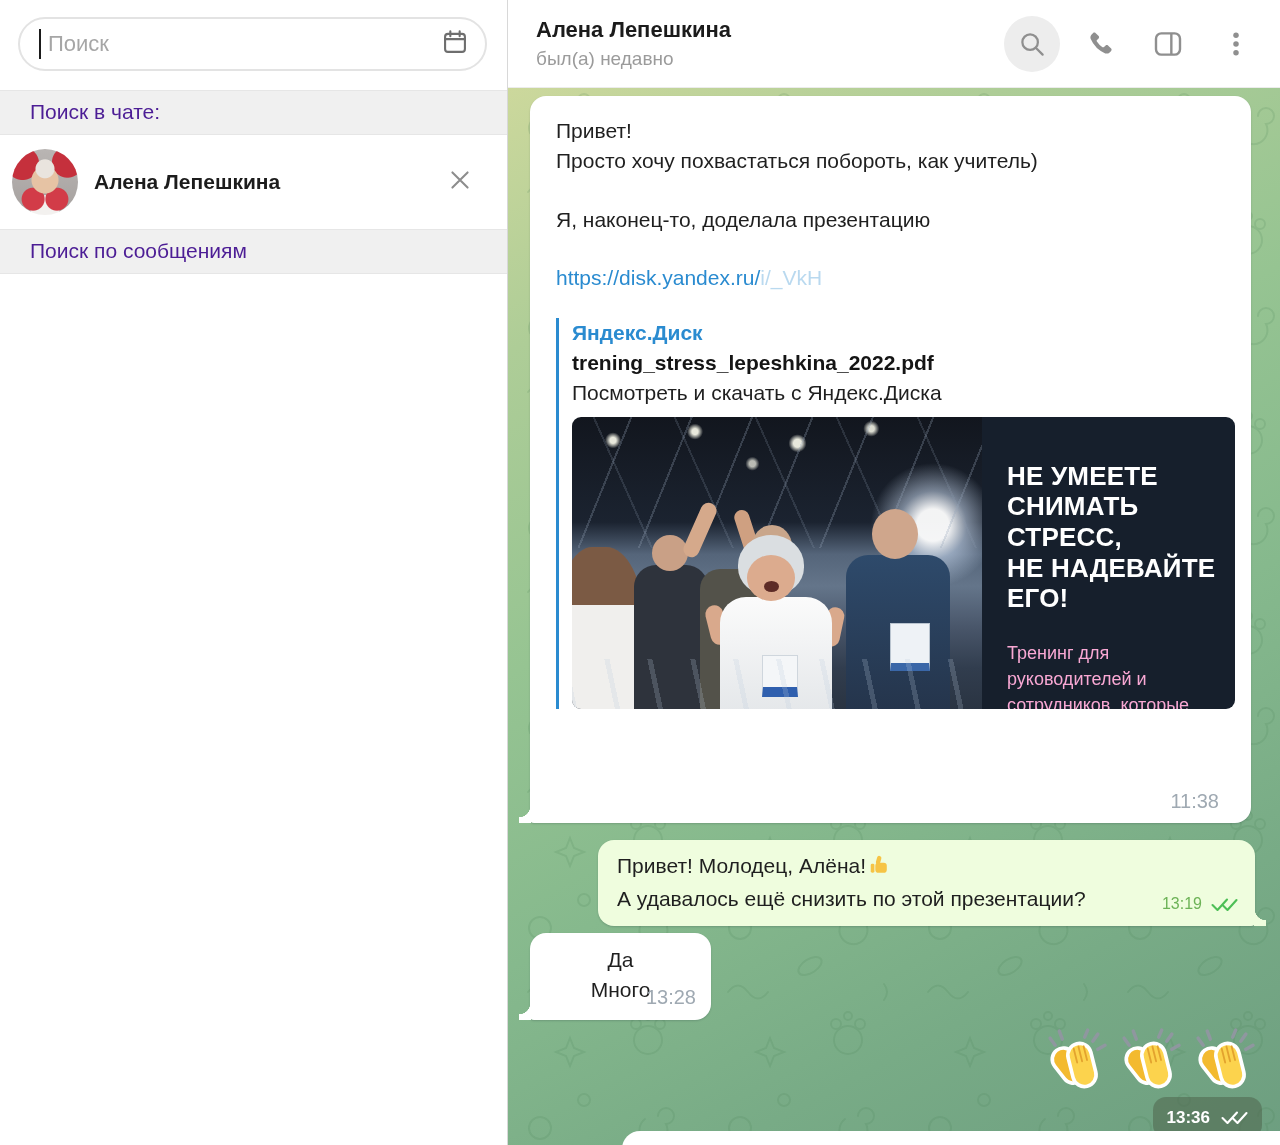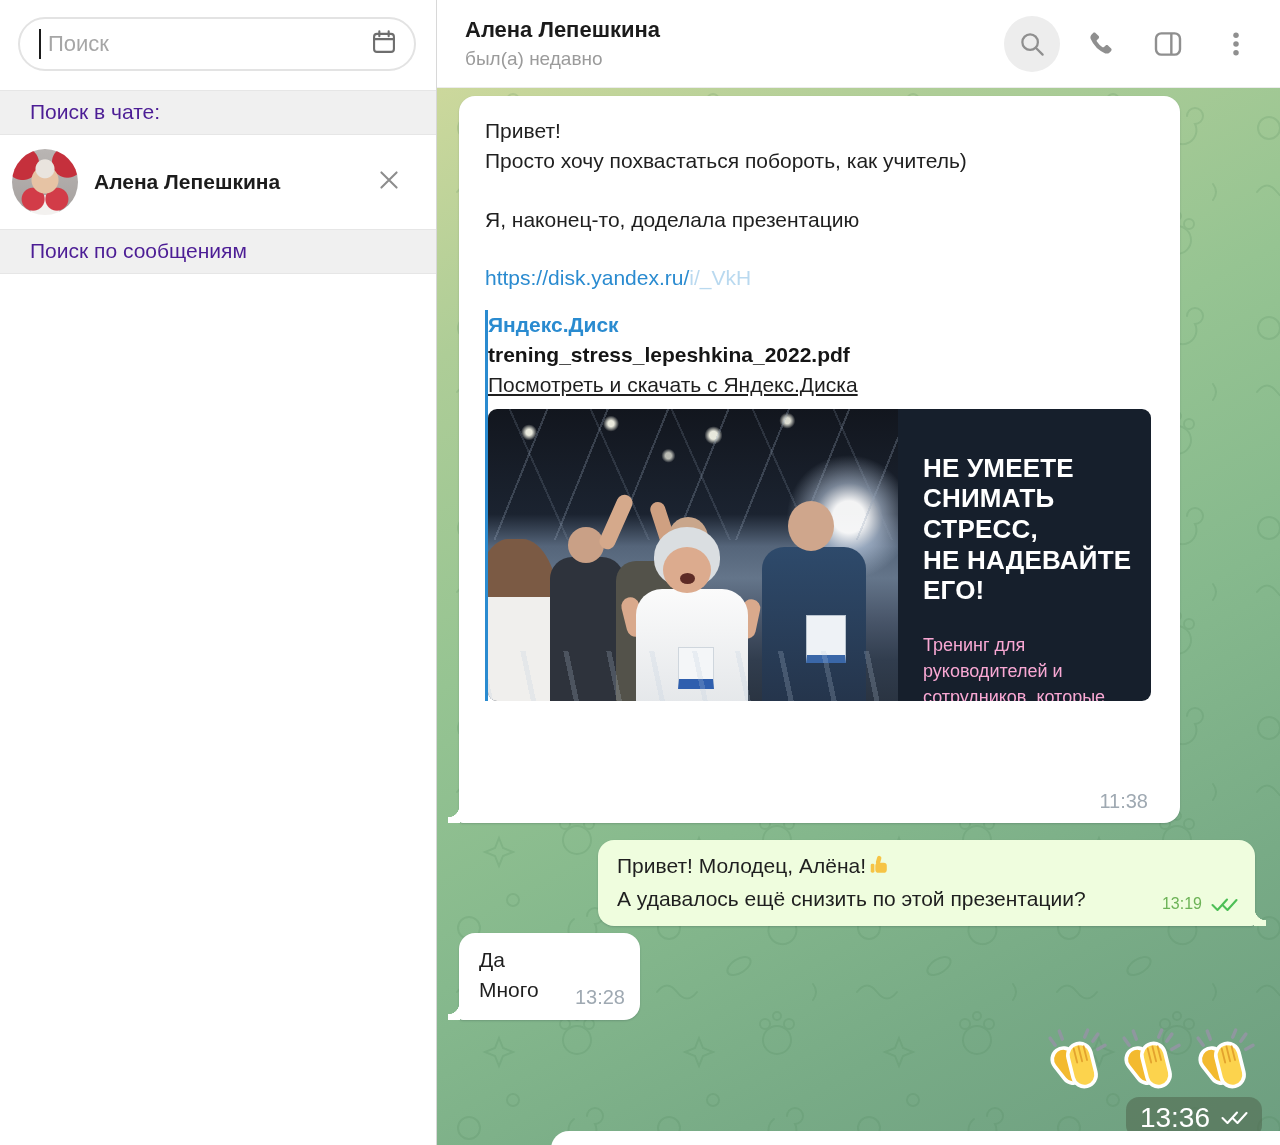--- a/index.html
+++ b/index.html
@@ -1,20 +1,20 @@
 <!DOCTYPE html>
 <html><head>
 <meta charset="utf-8">
 <style>
   * { margin:0; padding:0; box-sizing:border-box; }
   html,body { width:1280px; height:1145px; overflow:hidden; font-family:"Liberation Sans", sans-serif; background:#fff; }
   .app { display:flex; width:1280px; height:1145px; }
 
   
-  .sidebar { width:437px; flex:none; background:#fff; border-right:1px solid #d8d8d8; display:flex; flex-direction:column; }
+  .sidebar { width:508px; flex:none; background:#fff; border-right:1px solid #d8d8d8; display:flex; flex-direction:column; }
   .search-wrap { padding:17px 20px 19px 18px; background:#fff; }
   .search-pill { height:54px; border:2px solid #e3e3e3; border-radius:27px; display:flex; align-items:center; padding:0 16px 0 19px; }
   .caret { width:2px; height:30px; background:#1b1b1b; margin-right:7px; flex:none; }
   .search-input { border:none; outline:none; flex:1; font-size:22px; color:#333; background:transparent; font-family:inherit; min-width:0; }
   .search-input::placeholder { color:#a6a6a6; }
   .cal-icon { flex:none; color:#6e6e6e; }
   .section-bar { background:#f0f0f0; border-top:1px solid #e6e6e6; border-bottom:1px solid #e6e6e6; color:#4c1d95; font-size:21px; padding:9px 30px 10px; }
   .chat-item { display:flex; align-items:center; gap:16px; padding:14px 34px 14px 12px; background:#fff; }
   .avatar { width:66px; height:66px; border-radius:50%; flex:none;
     background:
@@ -50,24 +50,24 @@
     background:radial-gradient(circle at 0 0, rgba(255,255,255,0) 11px, #fff 11.5px); }
   .tail-r { position:absolute; bottom:0; right:-11px; width:12px; height:17px;
     background:radial-gradient(circle at 12px 0, rgba(239,253,222,0) 11px, #effdde 11.5px); }
 
   .msg-in1 { left:22px; top:8px; width:721px; height:727px; border-bottom-left-radius:4px; padding:20px 28px 14px 26px; }
   .m-gap { height:29px; }
   .link { color:#2a8bd0; }
   .link .redacted { opacity:.32; filter:blur(0.6px); }
   .msg-time { position:absolute; right:32px; bottom:8px; font-size:20px; color:#9fa9b2; }
 
-  .preview { margin-top:17px; border-left:3px solid #2a8bd0; }
+  .preview { margin-top:25px; border-left:3px solid #2a8bd0; padding-left:13px; }
   .preview-site { color:#2a8bd0; font-weight:600; }
   .preview-file { font-weight:700; color:#151515; }
-  .preview-desc { color:#1f1f1f;text-decoration:underline; }
+  .preview-desc { color:#1f1f1f; }
   .preview-media { margin-top:9px; width:663px; height:292px; border-radius:9px; overflow:hidden; display:flex; }
 
   
   .photo { width:410px; flex:none; position:relative; overflow:hidden;
     background:
       radial-gradient(circle at 88% 37%, rgba(255,255,255,.95) 0 16px, rgba(215,232,255,.5) 34px, rgba(0,0,0,0) 62px),
       radial-gradient(circle at 10% 8%,  rgba(255,255,240,.9) 0 3px, rgba(0,0,0,0) 8px),
       radial-gradient(circle at 30% 5%,  rgba(255,255,240,.9) 0 3px, rgba(0,0,0,0) 8px),
       radial-gradient(circle at 55% 9%,  rgba(255,255,240,.9) 0 4px, rgba(0,0,0,0) 9px),
       radial-gradient(circle at 73% 4%,  rgba(255,255,240,.85) 0 3px, rgba(0,0,0,0) 8px),
@@ -103,28 +103,28 @@
   .poster-title { font-size:26px; line-height:1.18; font-weight:700; color:#ffffff; letter-spacing:.2px; }
   .poster-sub { margin-top:27px; width:216px; font-size:18px; line-height:1.43; color:#f9a8d4; }
 
   .msg-out { background:#effdde; }
   .msg-out1 { right:25px; top:752px; width:657px; border-radius:16px 16px 4px 16px; padding:11px 18px 12px 19px; }
   .out-meta { position:absolute; right:17px; bottom:10px; display:flex; align-items:center; gap:9px; }
   .out-time { font-size:16px; color:#6db357; }
   .checks { color:#4dbf56; display:flex; }
   .emoji-inline { display:inline-block; vertical-align:-3px; margin-left:2px; }
 
-  .msg-in2 { left:22px; top:845px; width:181px; height:87px; border-bottom-left-radius:4px; padding:12px 20px; }
+  .msg-in2 { left:22px; top:845px; width:181px; height:87px; border-bottom-left-radius:4px; padding:12px 20px;text-align:center; }
   .in2-time { position:absolute; right:15px; bottom:9px; font-size:20px; color:#9fa9b2; }
 
   .emoji-row { position:absolute; right:25px; top:938px; display:flex; gap:9px; }
   .clap { width:65px; height:65px; }
 
   .time-pill { position:absolute; right:18px; top:1009px; height:41px; background:rgba(79,100,76,.55); border-radius:13px; display:flex; align-items:center; gap:11px; padding:0 14px; }
-  .pill-time { color:#fff; font-size:28px; font-weight:400; }
+  .pill-time { color:#fff; font-size:17px; font-weight:700; }
   .pill-checks { color:#fff; display:flex; }
 
   .compose { position:absolute; left:114px; right:-20px; top:1043px; height:140px; background:#fff; border-radius:18px 18px 0 0; }
 </style>
 </head>
 <body>
 
 <div class="app">
 
   <aside class="sidebar">

